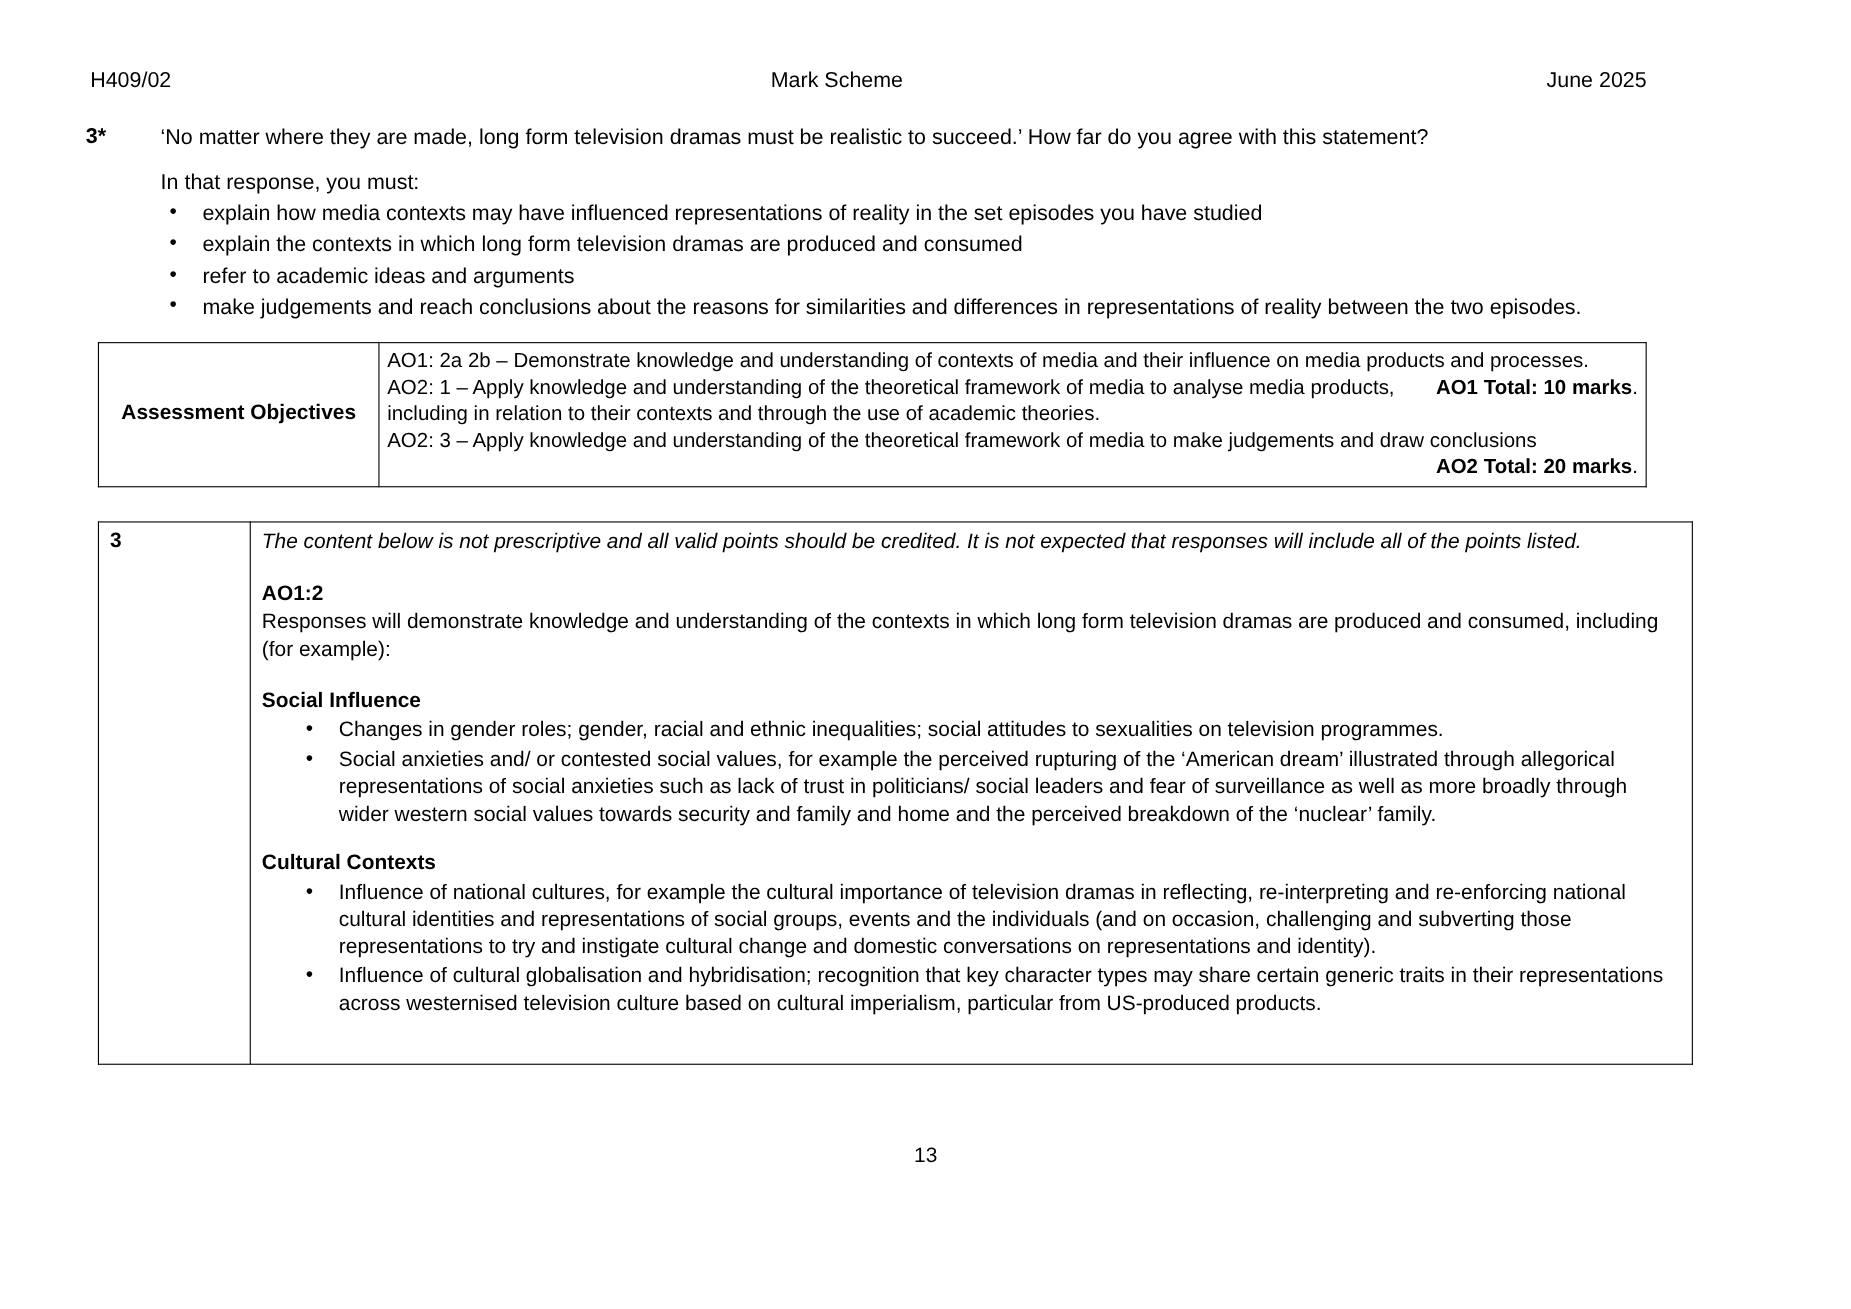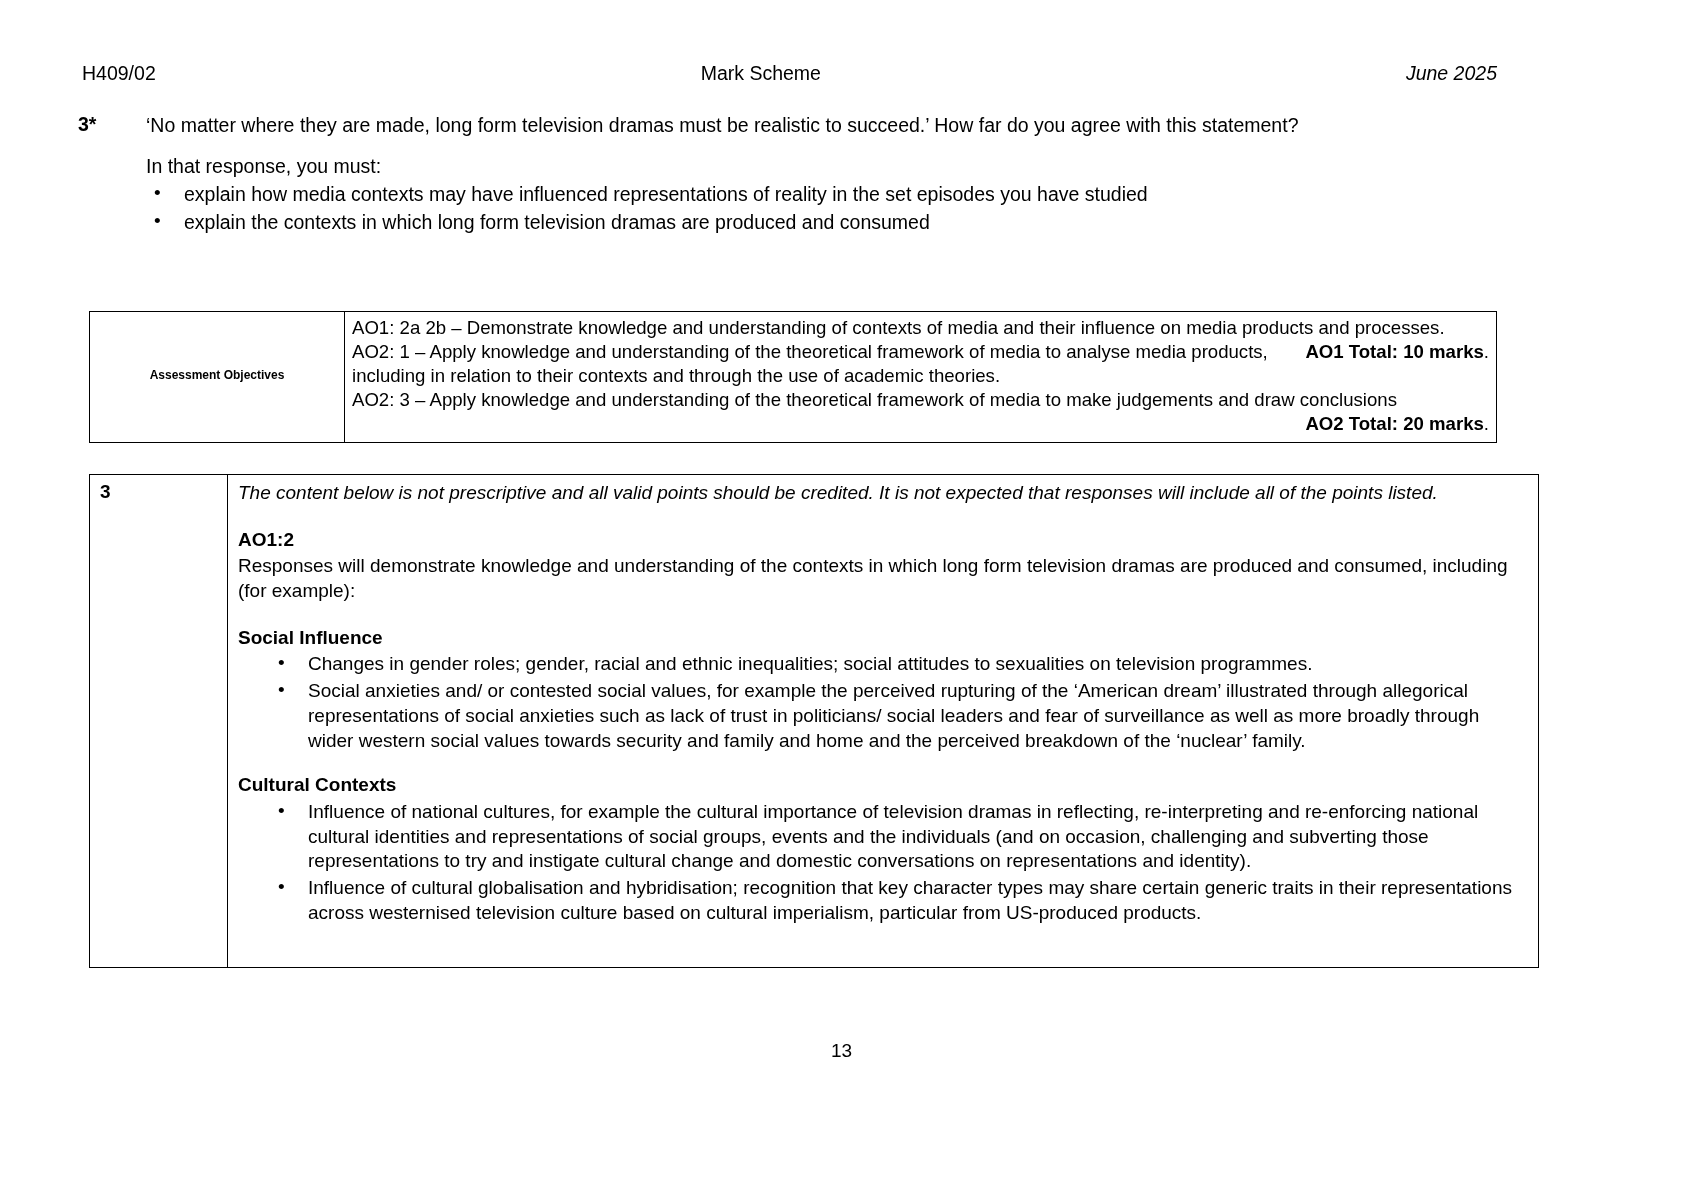--- a/index.html
+++ b/index.html
@@ -28,21 +28,21 @@
     left: 82px;
     top: 62px;
     width: 1415px;
     display: flex;
     justify-content: space-between;
     align-items: baseline;
     font-size: 19.5px;
   }
   .header .h-left { flex: 0 0 auto; }
   .header .h-center { flex: 1 1 auto; text-align: center; margin-left: -40px;}
-  .header .h-right { flex: 0 0 auto; font-style: italic; }
+  .header .h-right { flex: 0 0 auto; }
 
   
   .qblock {
     position: absolute;
     left: 78px;
     top: 113px;
     width: 1420px;
     font-size: 19.5px;
   }
   .qrow {
@@ -98,21 +98,21 @@
   table.aotable td {
     border: 1.6px solid #000;
     vertical-align: middle;
     padding: 4px 7px 6px 7px;
     line-height: 1.29;
   }
   td.ao-label {
     width: 240px;
     text-align: center;
     font-weight: bold;
-    font-size: 12px;
+    font-size: 19px;
   }
   .ao-line { display: block; }
   .ao-total {
     font-weight: bold;
   }
   .ao-right {
     float: right;
   }
 
   
@@ -200,20 +200,22 @@
 
   <div class="qblock">
     <div class="qrow">
       <div class="qnum">3*</div>
       <div class="qtext">‘No matter where they are made, long form television dramas must be realistic to succeed.’ How far do you agree with this statement?</div>
     </div>
     <div class="subhead">In that response, you must:</div>
     <ul class="dots">
       <li>explain how media contexts may have influenced representations of reality in the set episodes you have studied</li>
       <li>explain the contexts in which long form television dramas are produced and consumed</li>
+      <li>refer to academic ideas and arguments</li>
+      <li>make judgements and reach conclusions about the reasons for similarities and differences in representations of reality between the two episodes.</li>
     </ul>
   </div>
 
   <table class="aotable">
     <tbody>
         <tr>
       <td class="ao-label">Assessment Objectives</td>
       <td>
         <span class="ao-line"><span>AO1: 2a 2b – Demonstrate knowledge and understanding of contexts of media and their influence on media products and processes.</span><span class="ao-total ao-right"><span>AO1 Total: 10 marks</span><span style="font-weight:normal">.</span></span></span>
         <span class="ao-line"><span>AO2: 1 – Apply knowledge and understanding of the theoretical framework of media to analyse media products, including in relation to their contexts and through the use of academic theories.</span></span>

